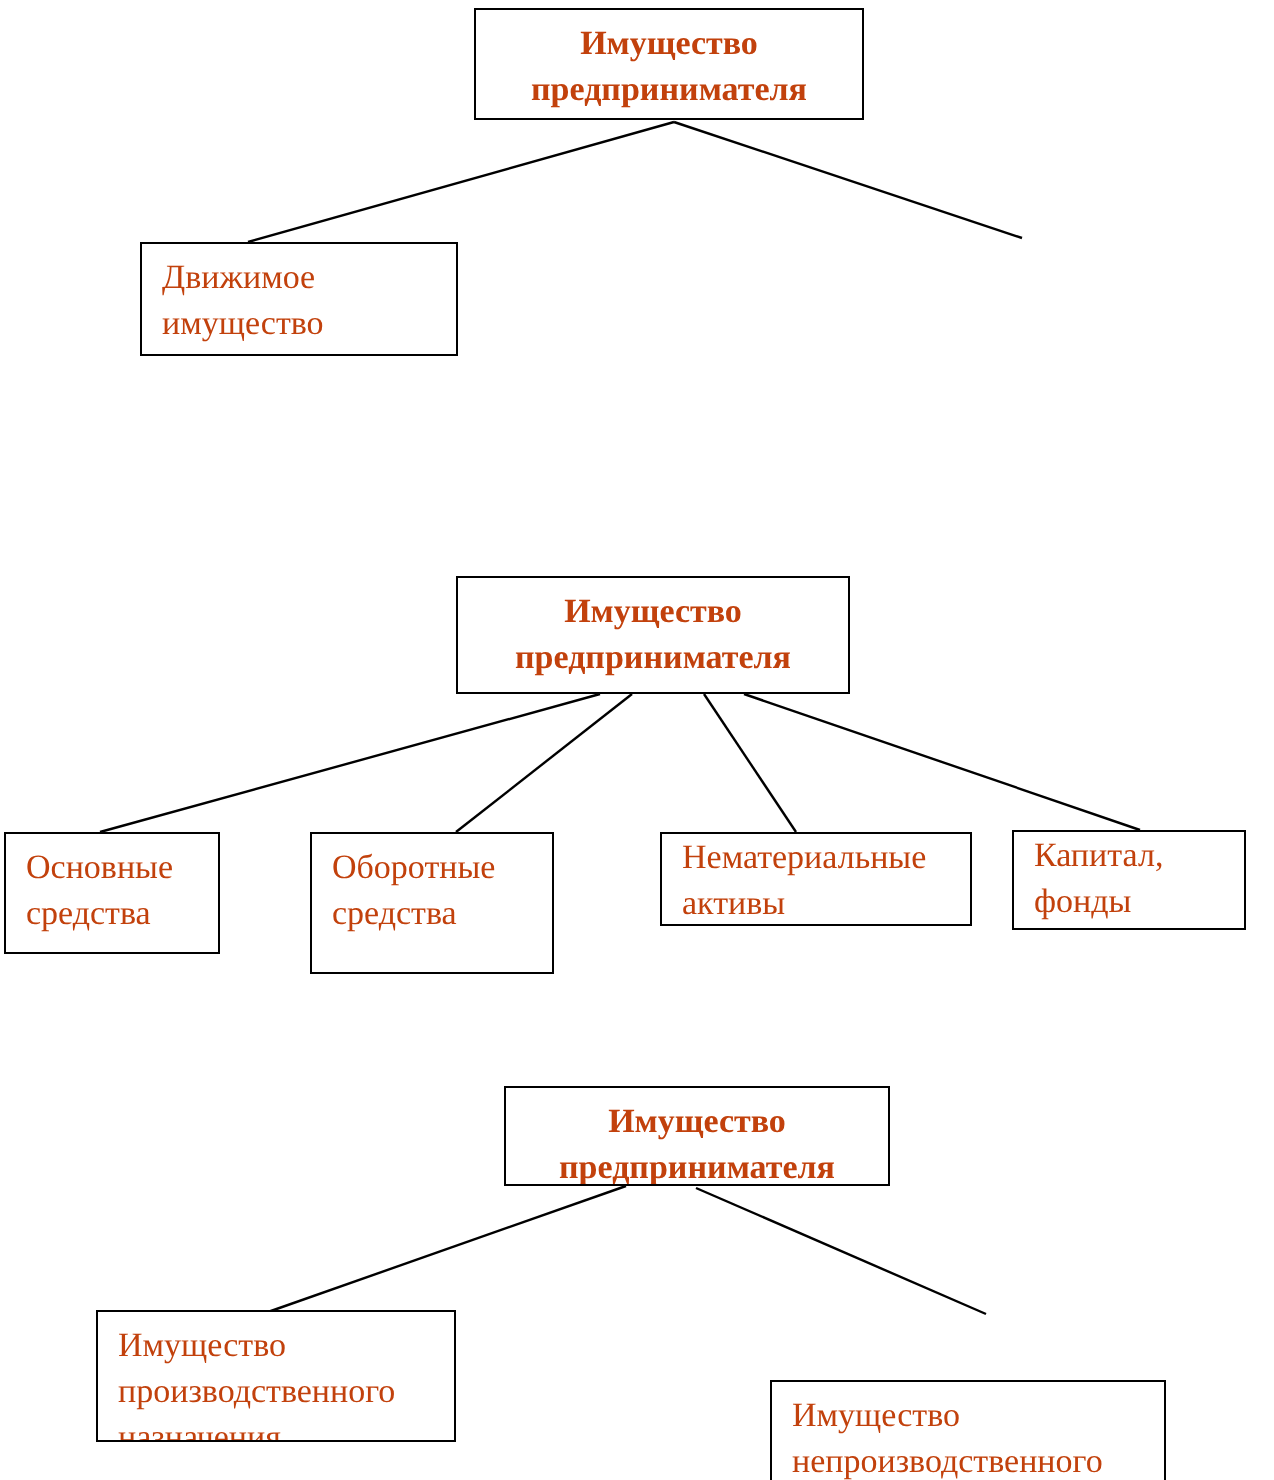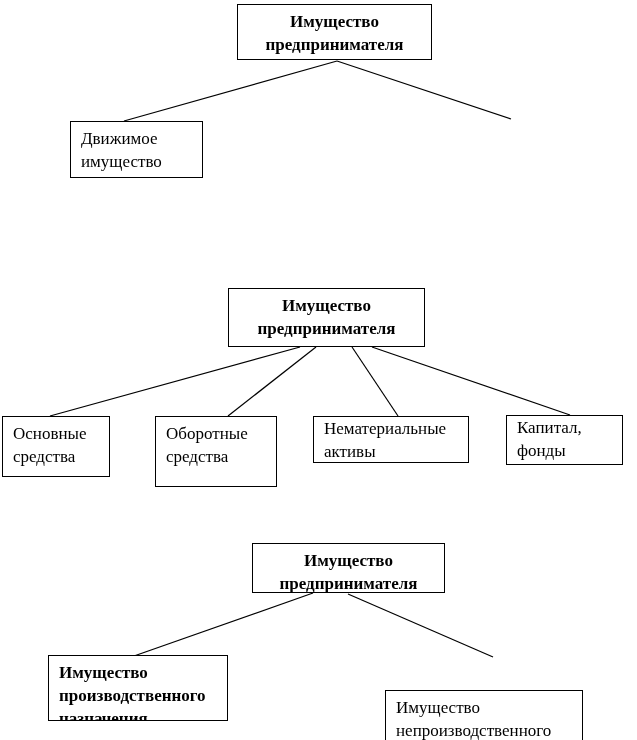--- a/index.html
+++ b/index.html
@@ -6,21 +6,21 @@
     margin: 0;
     padding: 0;
     background: #ffffff;
   }
   .canvas {
     position: relative;
     width: 637px;
     height: 740px;
     background: #ffffff;
     font-family: "Liberation Serif", "DejaVu Serif", serif;
-    color: #000000;
+    color: #c2410c;
     overflow: hidden;
   }
   .connectors {
     position: absolute;
     left: 0;
     top: 0;
     width: 637px;
     height: 740px;
     pointer-events: none;
   }
@@ -60,32 +60,32 @@
     <line x1="316" y1="347" x2="228" y2="416" stroke="#000000" stroke-width="1.2"></line>
     <line x1="352" y1="347" x2="398" y2="416" stroke="#000000" stroke-width="1.2"></line>
     <line x1="372" y1="347" x2="570" y2="415" stroke="#000000" stroke-width="1.2"></line>
 
     <line x1="313" y1="593" x2="134" y2="656" stroke="#000000" stroke-width="1.2"></line>
     <line x1="348" y1="594" x2="493" y2="657" stroke="#000000" stroke-width="1.2"></line>
   </svg>
 
   <div class="box root-box" style="left:237px; top:4px; width:195px; height:56px;">Имущество предпринимателя</div>
 
-  <div class="box child-box" style="left:70px; top:121px; width:133px; height:57px;">Движимое имущество</div>
+  <div class="box child-box" style="left:70px; top:121px; width:159px; height:57px;">Движимое имущество</div>
 
 
   <div class="box root-box" style="left:228px; top:288px; width:197px; height:59px;">Имущество предпринимателя</div>
 
   <div class="box child-box" style="left:2px; top:416px; width:108px; height:61px;">Основные средства</div>
 
   <div class="box child-box" style="left:155px; top:416px; width:122px; height:71px;">Оборотные средства</div>
 
-  <div class="box child-box tight" style="left:313px; top:416px; width:156px; height:47px;">Нематериальные активы</div>
+  <div class="box child-box tight" style="left:330px; top:416px; width:156px; height:47px;">Нематериальные активы</div>
 
   <div class="box child-box tight" style="left:506px; top:415px; width:117px; height:50px;">Капитал, фонды</div>
 
   <div class="box root-box" style="left:252px; top:543px; width:193px; height:50px;">Имущество предпринимателя</div>
 
-  <div class="box child-box" style="left:48px; top:655px; width:180px; height:66px;font-weight:bold;">Имущество производственного назначения</div>
+  <div class="box child-box" style="left:48px; top:655px; width:180px; height:66px;">Имущество производственного назначения</div>
 
   <div class="box child-box" style="left:385px; top:656px; width:198px; height:80px;margin-top:34px;">Имущество непроизводственного назначения</div>
 
 </div>
 
 </body></html>

